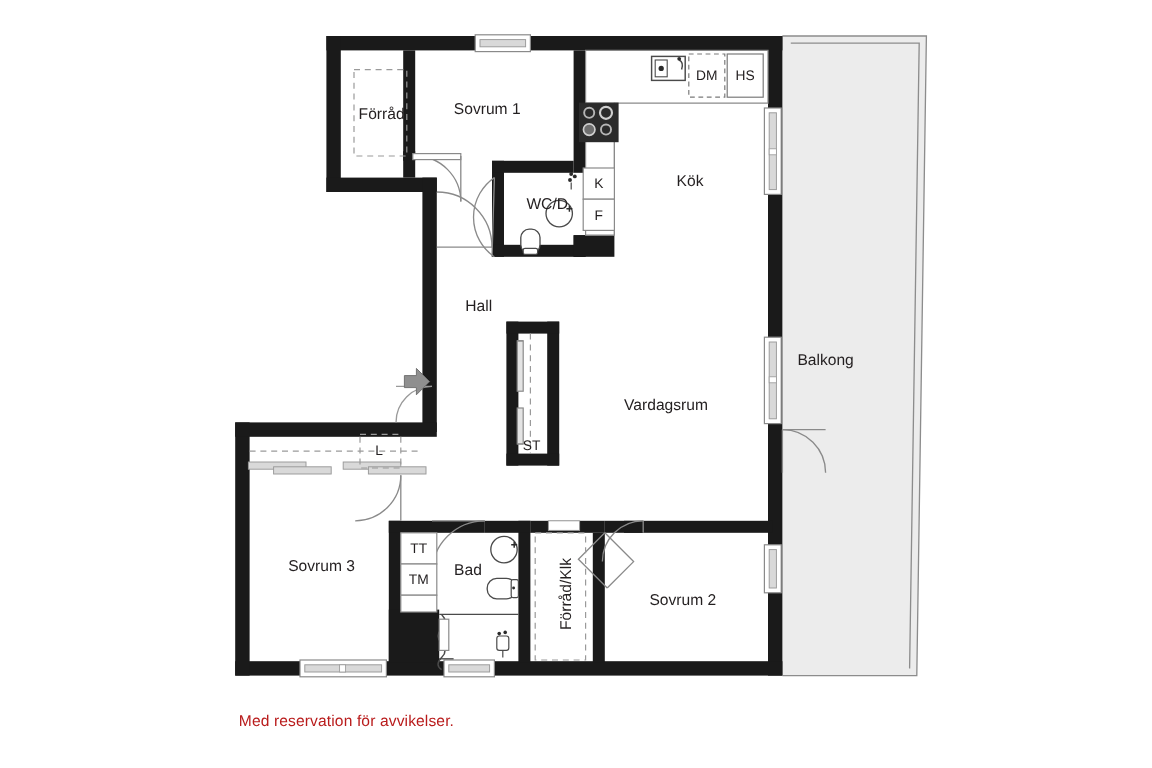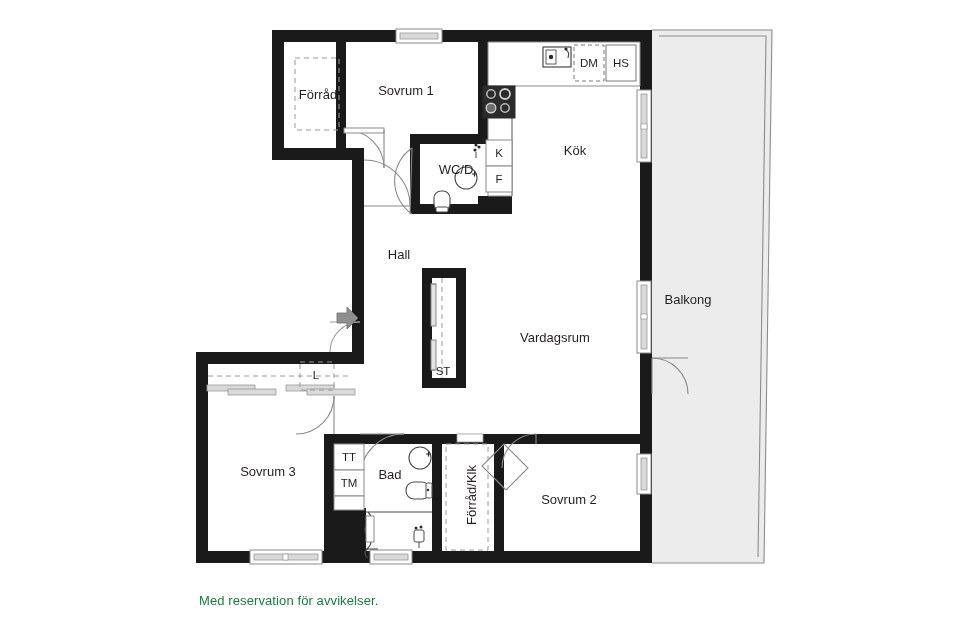--- a/index.html
+++ b/index.html
@@ -4,21 +4,21 @@
 <style>
   html,body{margin:0;padding:0;background:#ffffff;}
   body{width:960px;height:640px;overflow:hidden;
        font-family:"Liberation Sans","DejaVu Sans",sans-serif;}
   #stage{position:relative;width:960px;height:640px;background:#fff;}
   svg{display:block;}
   .rmlabel{font-family:"Liberation Sans","DejaVu Sans",sans-serif;
            font-size:13px;fill:#231f20;}
   .rmlabel-sm{font-family:"Liberation Sans","DejaVu Sans",sans-serif;
            font-size:11.5px;fill:#231f20;}
-  .caption{position:absolute;left:199px;top:593px;font-size:13px;color:#15803d;
+  .caption{position:absolute;left:199px;top:593px;font-size:13px;color:#b91c1c;
            letter-spacing:.1px;}
 </style>
 </head>
 <body>
 
 <div id="stage">
 
 <svg width="960" height="640" viewBox="0 0 960 640">
 
   <defs>

